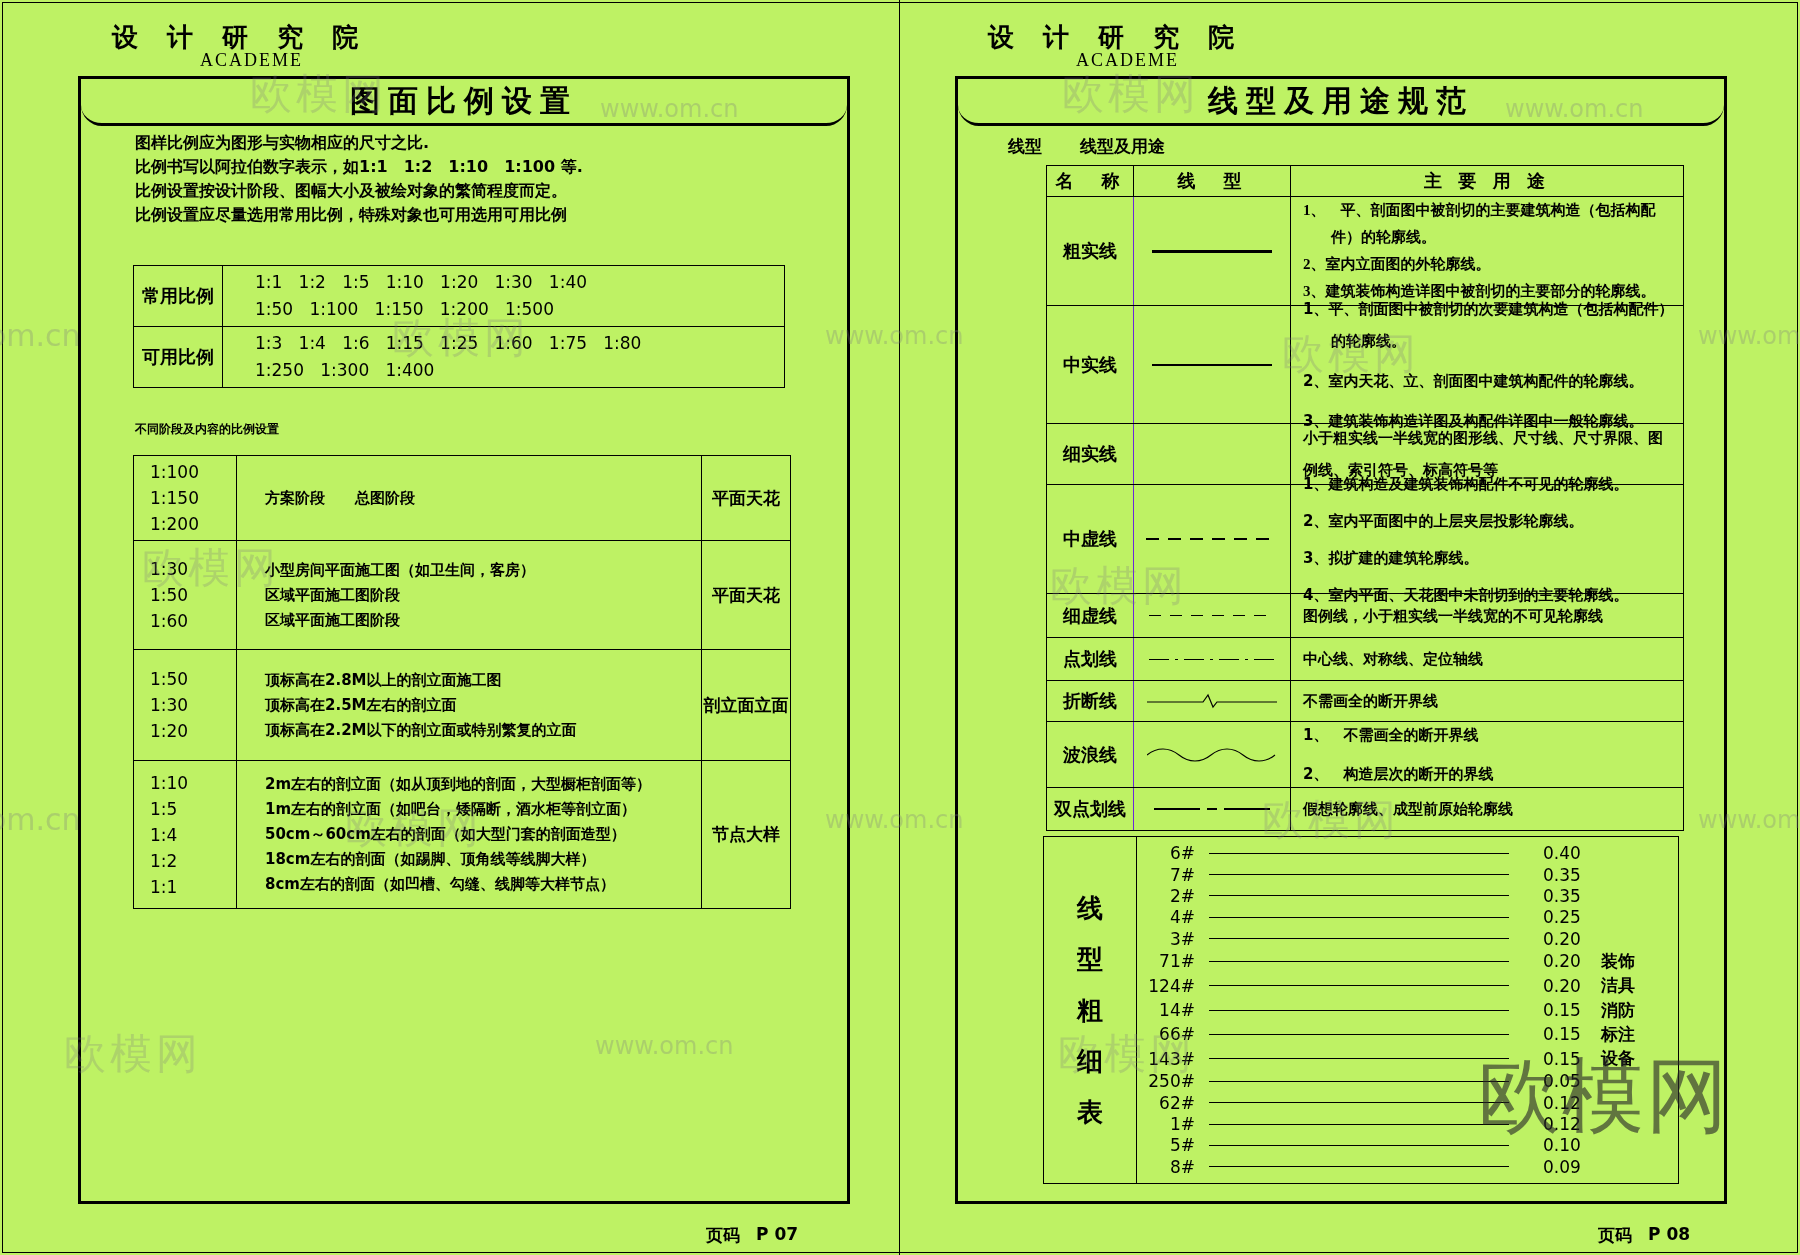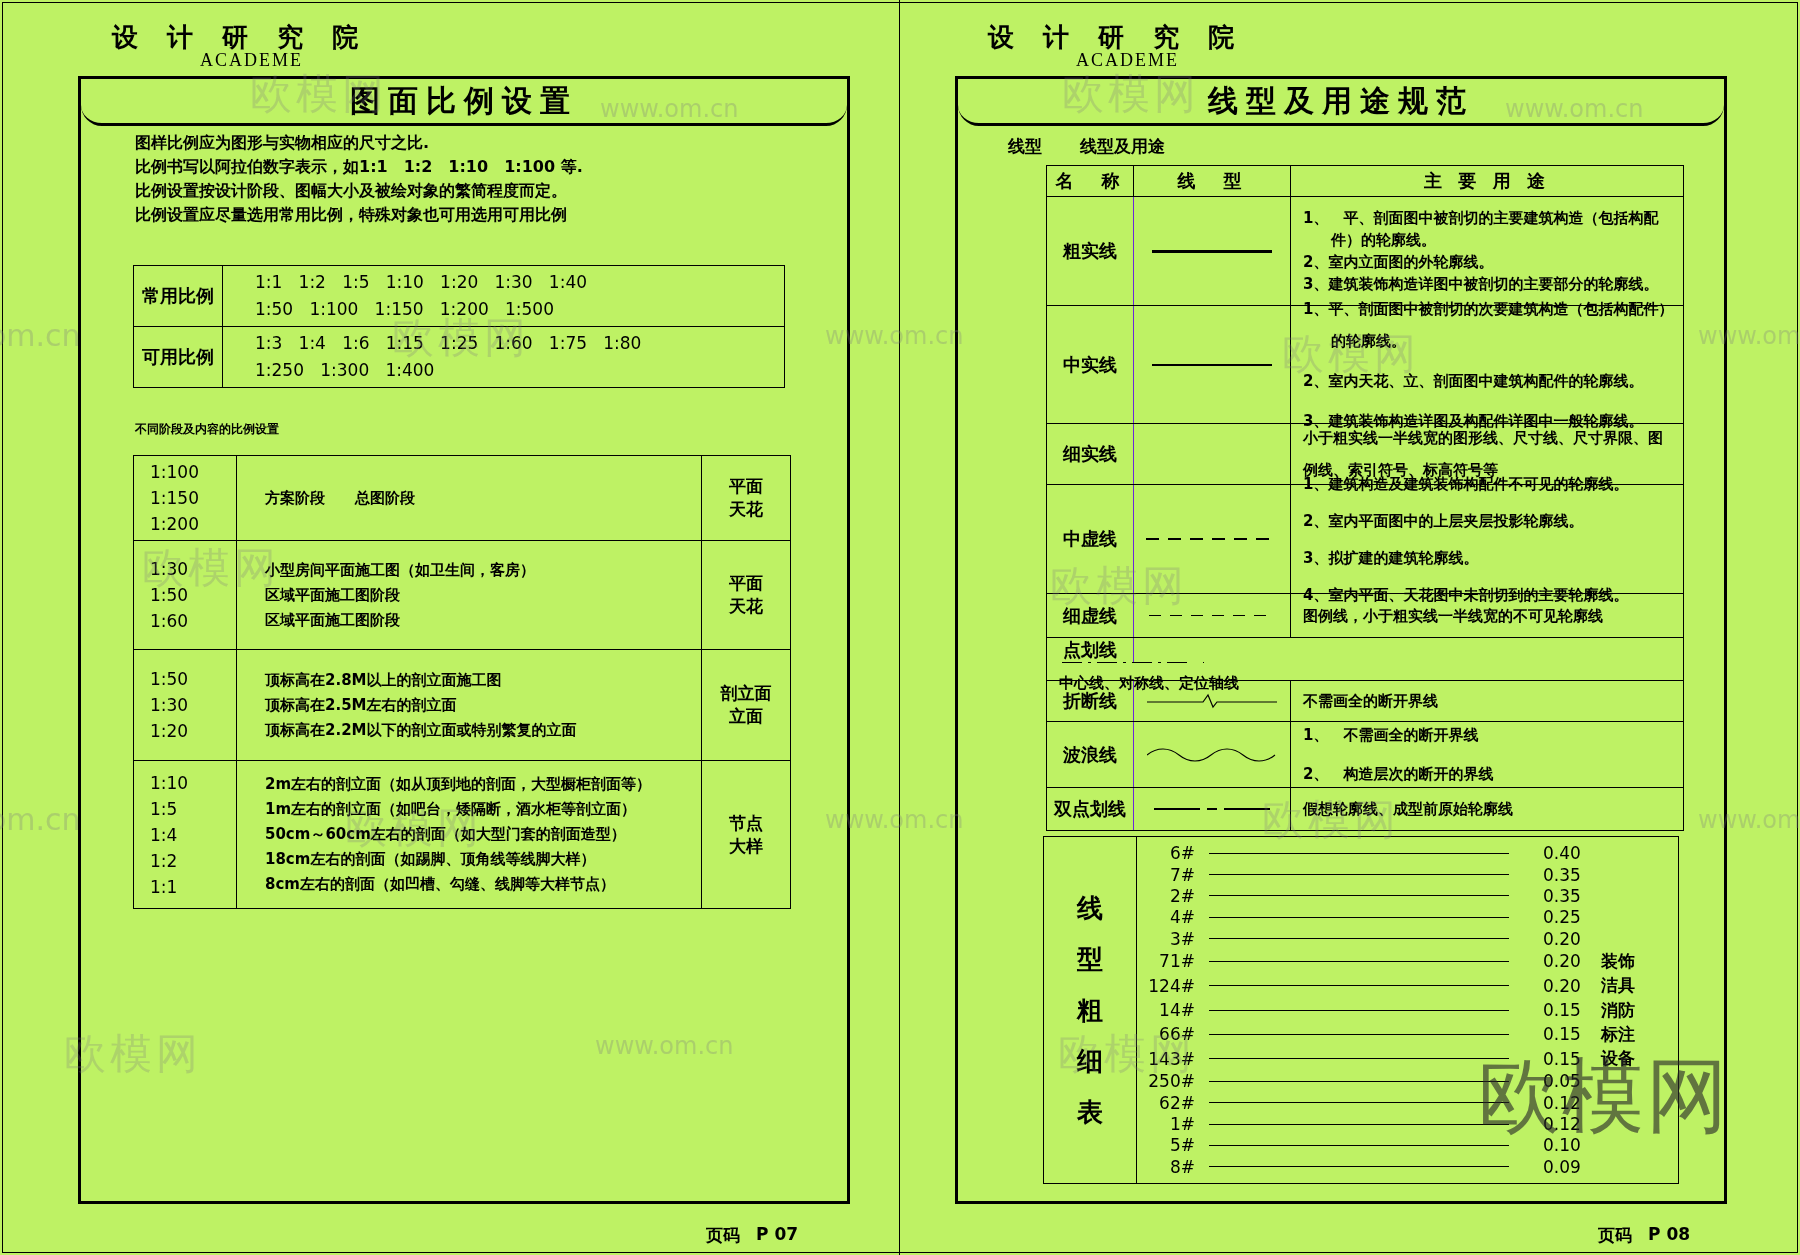--- a/index.html
+++ b/index.html
@@ -30,45 +30,45 @@
 
   .subtitle{position:absolute;left:54px;top:342px;font-size:12px;font-weight:bold;}
 
   .tbl2{position:absolute;left:52px;top:376px;width:656px;border:1px solid #000;}
   .tbl2 .row{display:flex;}
   .tbl2 .row + .row{border-top:1px solid #000;}
   .tbl2 .c1{width:86px;border-right:1px solid #000;display:flex;flex-direction:column;justify-content:center;
     padding-left:16px;font-size:17px;line-height:26px;}
   .tbl2 .c2{flex:1;border-right:1px solid #000;display:flex;flex-direction:column;justify-content:center;
     padding-left:28px;font-size:15px;font-weight:bold;line-height:25px;}
-  .tbl2 .c3{width:88px;display:flex;flex-direction:column;justify-content:center;align-items:center;
+  .tbl2 .c3{width:88px;display:flex;flex-direction:row;justify-content:center;align-items:center;
     font-size:17px;font-weight:bold;line-height:23px;}
   .r1{height:84px;} .r2{height:108px;} .r3{height:110px;} .r4{height:147px;}
 
   .sec-label{position:absolute;top:56px;font-size:17px;font-weight:bold;}
 
   .lt{position:absolute;left:88px;top:86px;width:636px;border:1px solid #000;font-weight:bold;}
   .lt .hd{display:flex;height:30px;border-bottom:1px solid #000;}
   .lt .hd > div{display:flex;align-items:center;justify-content:center;font-size:18px;letter-spacing:5px;}
   .lt .hname{width:86px;border-right:1px solid #000;text-align:right;}
   .lt .htype{width:156px;border-right:1px solid #000;}
   .lt .huse{flex:1;}
   .lt .row{display:flex;}
   .lt .row + .row{border-top:1px solid #000;}
   .lt .cn{width:86px;border-right:1px solid #6d28d9;display:flex;align-items:center;justify-content:center;
     font-size:18px;}
   .lt .cs{width:156px;border-right:1px solid #000;display:flex;align-items:center;justify-content:center;}
   .lt .cu{flex:1;display:flex;flex-direction:column;justify-content:center;
     padding:4px 8px 4px 12px;font-size:15px;line-height:32px;}
   .lt .use{text-indent:-28px;padding-left:28px;}
-  .lr1{height:108px;} .lr1 .cu{line-height:22px;}
+  .lr1{height:108px;} .lr1 .cu{line-height:27px;font-family:Liberation Serif, serif;}
   .lr2{height:117px;} .lr2 .use + .use{margin-top:8px;}
   .lr3{height:60px;}
   .lr4{height:108px;} .lr4 .use + .use{margin-top:5px;}
-  .lr5{height:43px;} .lr6{height:42px;flex-direction:column;} .lr7{height:40px;}
+  .lr5{height:43px;} .lr6{height:42px;} .lr7{height:40px;}
   .lr8{height:65px;} .lr8 .use + .use{margin-top:7px;}
   .lr9{height:42px;}
 
   .ln-thick{width:120px;height:3px;background:#000;}
   .ln-med{width:120px;height:2px;background:#000;}
   .ln-dash-m{width:132px;height:2px;background:repeating-linear-gradient(90deg,#000 0 13px,transparent 13px 22px);}
   .ln-dash-t{width:126px;height:1px;background:repeating-linear-gradient(90deg,#000 0 12px,transparent 12px 21px);}
   .ln-dashdot{width:126px;height:1px;background:repeating-linear-gradient(90deg,#000 0 20px,transparent 20px 26px,#000 26px 29px,transparent 29px 35px);}
   .ln-2dash{display:flex;align-items:center;}
   .ln-2dash .s{width:46px;height:2px;background:#000;}

